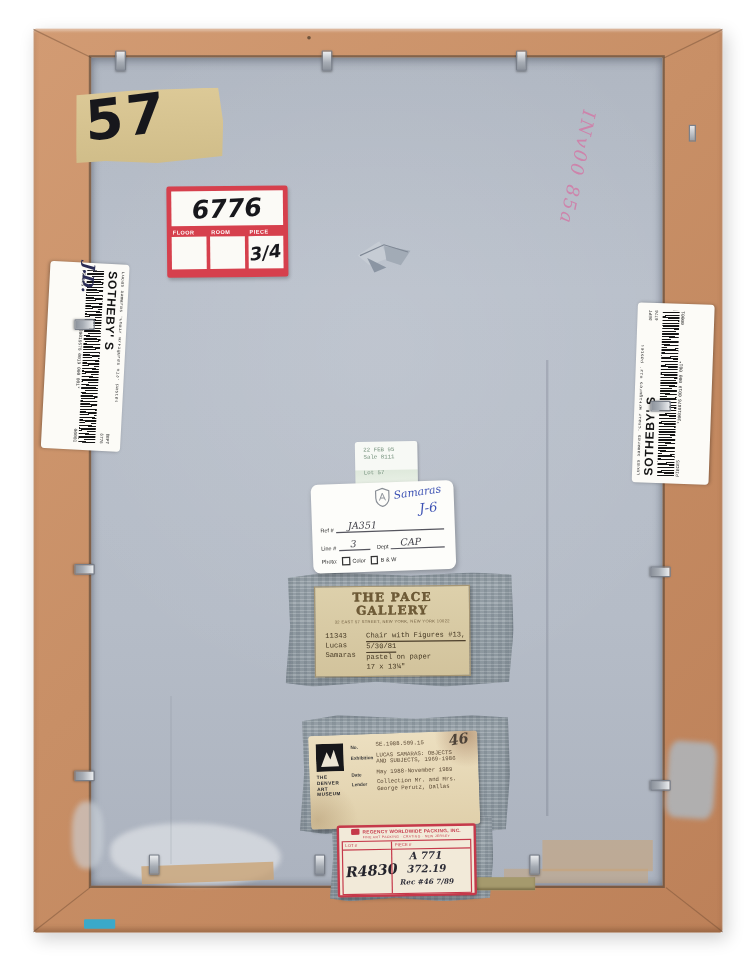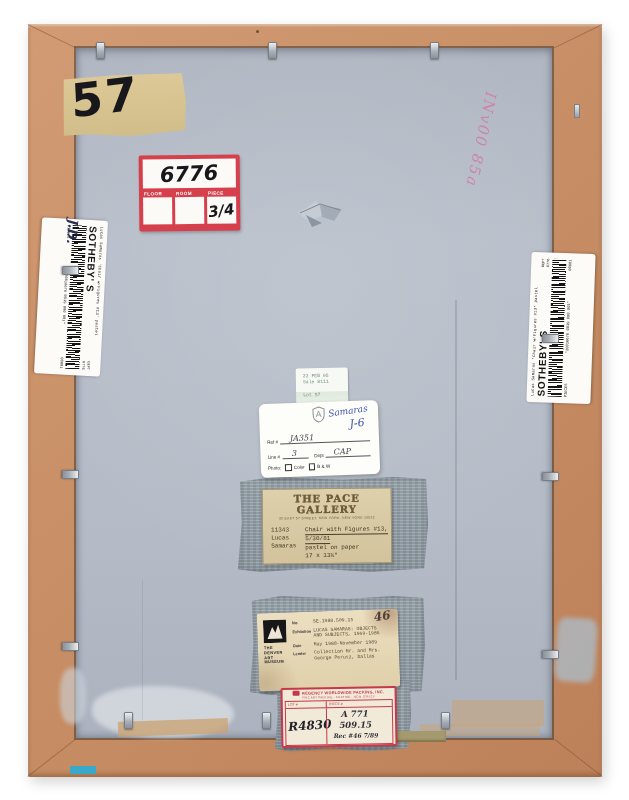--- a/index.html
+++ b/index.html
@@ -357,21 +357,21 @@
     </div>
     <div class="reg-addr">FINE ART PACKING · CRATING · NEW JERSEY</div>
     <div class="reg-table">
       <div class="reg-th">LOT #</div>
       <div class="reg-th r">PIECE #</div>
       <div class="reg-td">
         <div class="reg-lot">R4830</div>
       </div>
       <div class="reg-td r">
         <div class="reg-p1">A 771</div>
-        <div class="reg-p2">509.15</div>
+        <div class="reg-p2">372.19</div>
         <div class="reg-p3">Rec #46  7/89</div>
       </div>
     </div>
   </div>
 
   <div class="clip" style="left:96px;top:42px;"></div>
   <div class="clip" style="left:268px;top:42px;"></div>
   <div class="clip" style="left:430px;top:42px;"></div>
   <div class="clip" style="left:124px;top:712px;"></div>
   <div class="clip" style="left:262px;top:712px;"></div>

